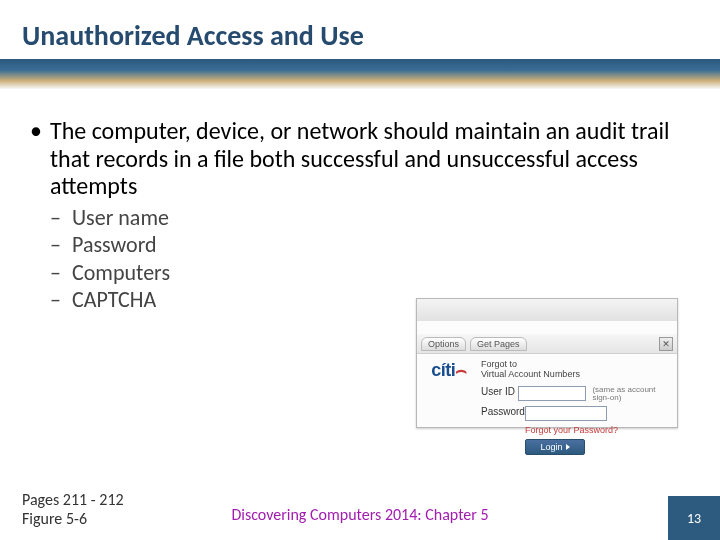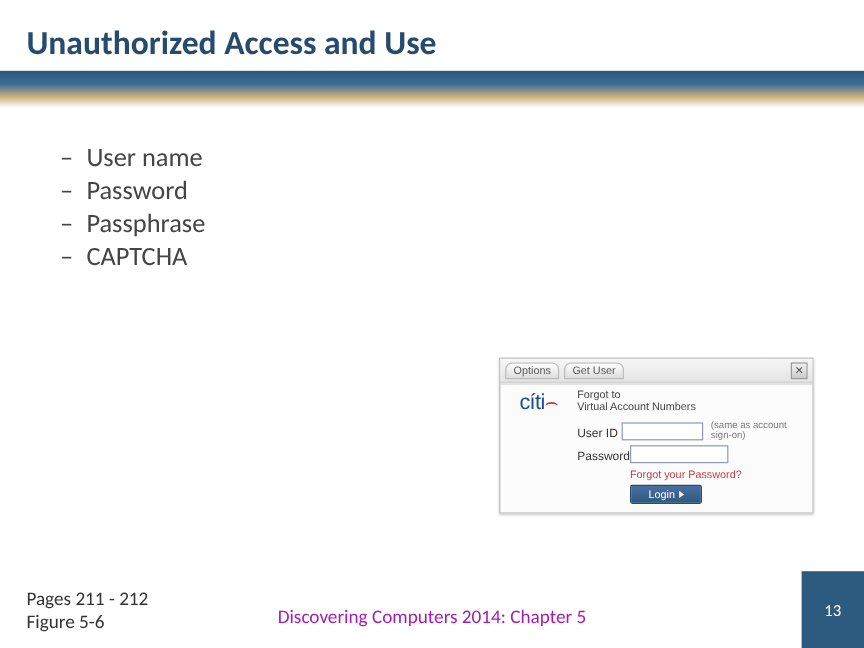--- a/index.html
+++ b/index.html
@@ -10,64 +10,65 @@
   .content { padding: 28px 28px 0 28px; }
   ul.b1 { list-style: none; }
   ul.b1 > li { position: relative; font-size: 24px; line-height: 1.15; color: #000; padding-left: 22px; margin-bottom: 4px; }
   ul.b1 > li::before { content: "•"; position: absolute; left: 2px; top: 0; font-size: 24px; }
   ul.b2 { list-style: none; margin-left: 22px; }
   ul.b2 > li { position: relative; font-size: 22px; line-height: 1.25; color: #444; padding-left: 22px; }
   ul.b2 > li::before { content: "–"; position: absolute; left: 0; top: 0; }
   .footer { position: absolute; left: 0; right: 0; bottom: 0; height: 52px; }
   .pagesref { position: absolute; left: 22px; bottom: 12px; font-size: 16px; line-height: 1.2; color: #333; }
   .centerfoot { position: absolute; left: 0; right: 0; bottom: 16px; text-align: center; font-size: 16px; color: #a21caf; }
-  .pagenum { position: absolute; right: 0; bottom: 0; width: 52px; height: 64px; background: #2d5a7f; color: #fff; font-size: 14px; display: flex; align-items: center; justify-content: center; }
+  .pagenum { position: absolute; right: 0; bottom: 0; width: 52px; height: 44px; background: #2d5a7f; color: #fff; font-size: 14px; display: flex; align-items: center; justify-content: center; }
   .login-widget { position: absolute; right: 42px; top: 298px; width: 262px; height: 130px; border: 1px solid #b8b8b8; background: linear-gradient(to bottom, #f4f4f4, #e2e2e2 22px, #fcfcfc 22px, #fcfcfc 100%); font-family: Tahoma, Arial, sans-serif; font-size: 10px; color: #444; box-shadow: 0 1px 2px rgba(0,0,0,0.2); }
-  .lw-hdr { height: 20px; display: flex; align-items: center; justify-content: space-between; padding: 0 4px; border-bottom: 1px solid #cfcfcf; background: linear-gradient(#f6f6f6,#e5e5e5); }
+  .lw-hdr { height: 20px; display: flex; align-items: center; justify-content: space-between; padding: 0 4px; border-bottom: 1px solid #cfcfcf; background: linear-gradient(#f6f6f6,#e5e5e5); margin-top: 35px; }
   .lw-tabs { display: flex; gap: 4px; }
   .lw-tab { font-size: 9px; padding: 1px 6px; background: linear-gradient(#fff,#ddd); border: 1px solid #bbb; border-radius: 6px 6px 0 0; color: #555; }
   .lw-close { width: 14px; height: 14px; background: linear-gradient(#eee,#ccc); border: 1px solid #999; font-size: 9px; line-height: 12px; text-align: center; color: #555; }
   .lw-body { display: flex; padding: 6px 6px 4px 6px; gap: 6px; }
   .lw-brandcol { width: 52px; display: flex; flex-direction: column; align-items: center; }
-  .lw-brand { font-size: 18px; font-weight: normal; color: #1a4d8f; letter-spacing: -0.5px; }
+  .lw-brand { font-size: 18px; font-weight: bold; color: #1a4d8f; letter-spacing: -0.5px; }
   .lw-brand .arc { color: #c63b3b; }
   .lw-right { flex: 1; }
   .lw-welcome { font-size: 9px; color: #444; margin-bottom: 6px; line-height: 1.1; }
-  .lw-row { display: flex; align-items: flex-end; margin-bottom: 4px; }
+  .lw-row { display: flex; align-items: flex-start; margin-bottom: 4px; }
   .lw-label { width: 44px; font-size: 10px; color: #333; }
   .lw-input { width: 82px; height: 15px; border: 1px solid #8e9bb0; background: #fff; }
   .lw-note { font-size: 8px; color: #7a7a7a; margin-left: 6px; line-height: 1; }
   .lw-forgot { font-size: 9px; color: #c63b3b; margin: 2px 0 4px 44px; }
   .lw-loginbtn { margin-left: 44px; width: 60px; height: 16px; background: linear-gradient(#4a6fa0,#2d5a7f); color: #fff; font-size: 9px; border: 1px solid #2a4d6b; border-radius: 2px; display: flex; align-items: center; justify-content: center; gap: 3px; }
   .lw-loginbtn .tri { width: 0; height: 0; border-left: 4px solid #fff; border-top: 3px solid transparent; border-bottom: 3px solid transparent; }
 </style>
 </head>
 <body>
 
 <div class="slide">
 
   <div class="title">Unauthorized Access and Use</div>
   <div class="title-band"></div>
 
   <div class="content">
     <ul class="b1">
+      <li>The computer, device, or network should maintain an audit trail  that records in a file both successful and unsuccessful access attempts</li>
     </ul>
     <ul class="b2">
       <li>User name</li>
       <li>Password</li>
-      <li>Passphrase</li>
+      <li>Computers</li>
       <li>CAPTCHA</li>
     </ul>
   </div>
 
   <div class="login-widget">
     <div class="lw-hdr">
       <div class="lw-tabs">
         <div class="lw-tab">Options</div>
-        <div class="lw-tab">Get User</div>
+        <div class="lw-tab">Get Pages</div>
       </div>
       <div class="lw-close">✕</div>
     </div>
     <div class="lw-body">
       <div class="lw-brandcol">
         <div class="lw-brand"><span>cíti</span><span class="arc">⌢</span></div>
       </div>
       <div class="lw-right">
         <div class="lw-welcome">
           <span>Forgot to</span><br>

